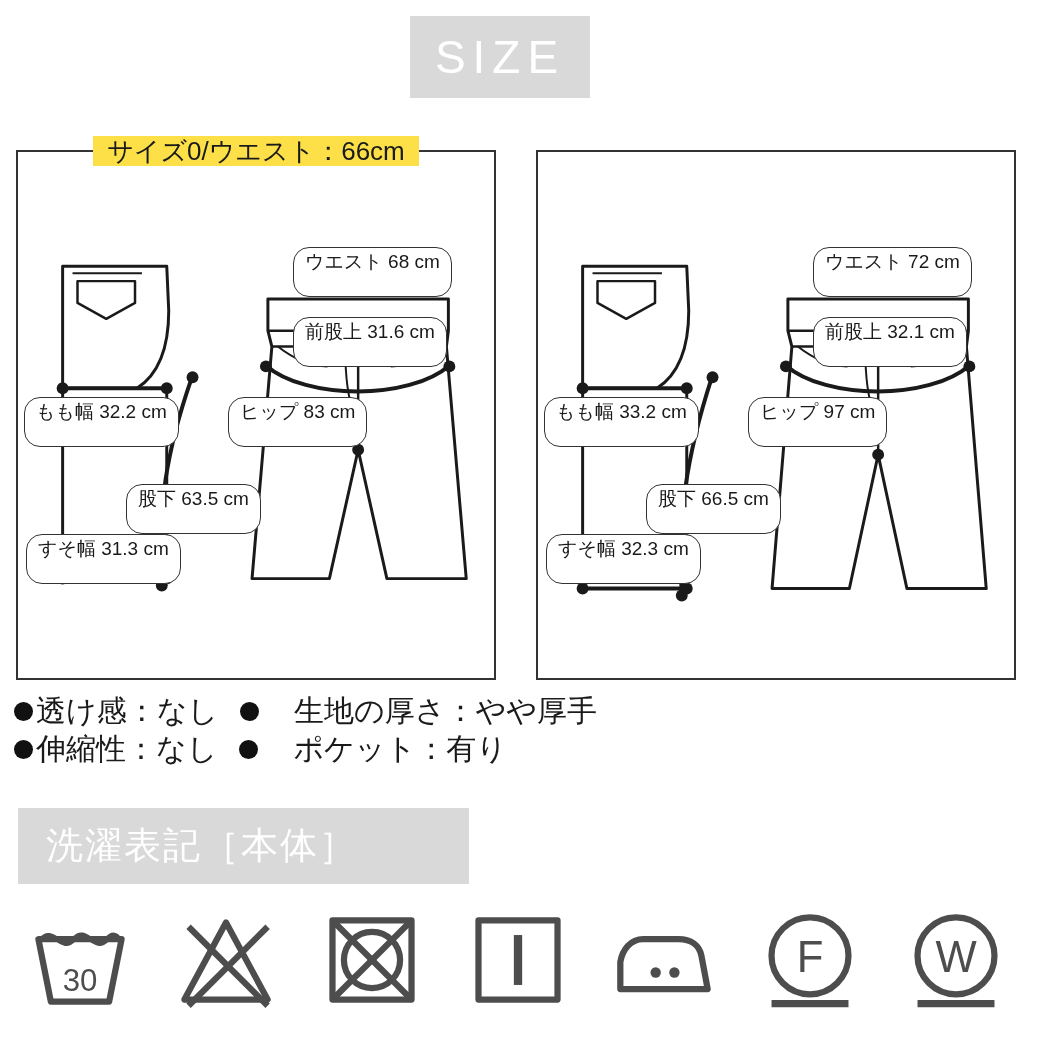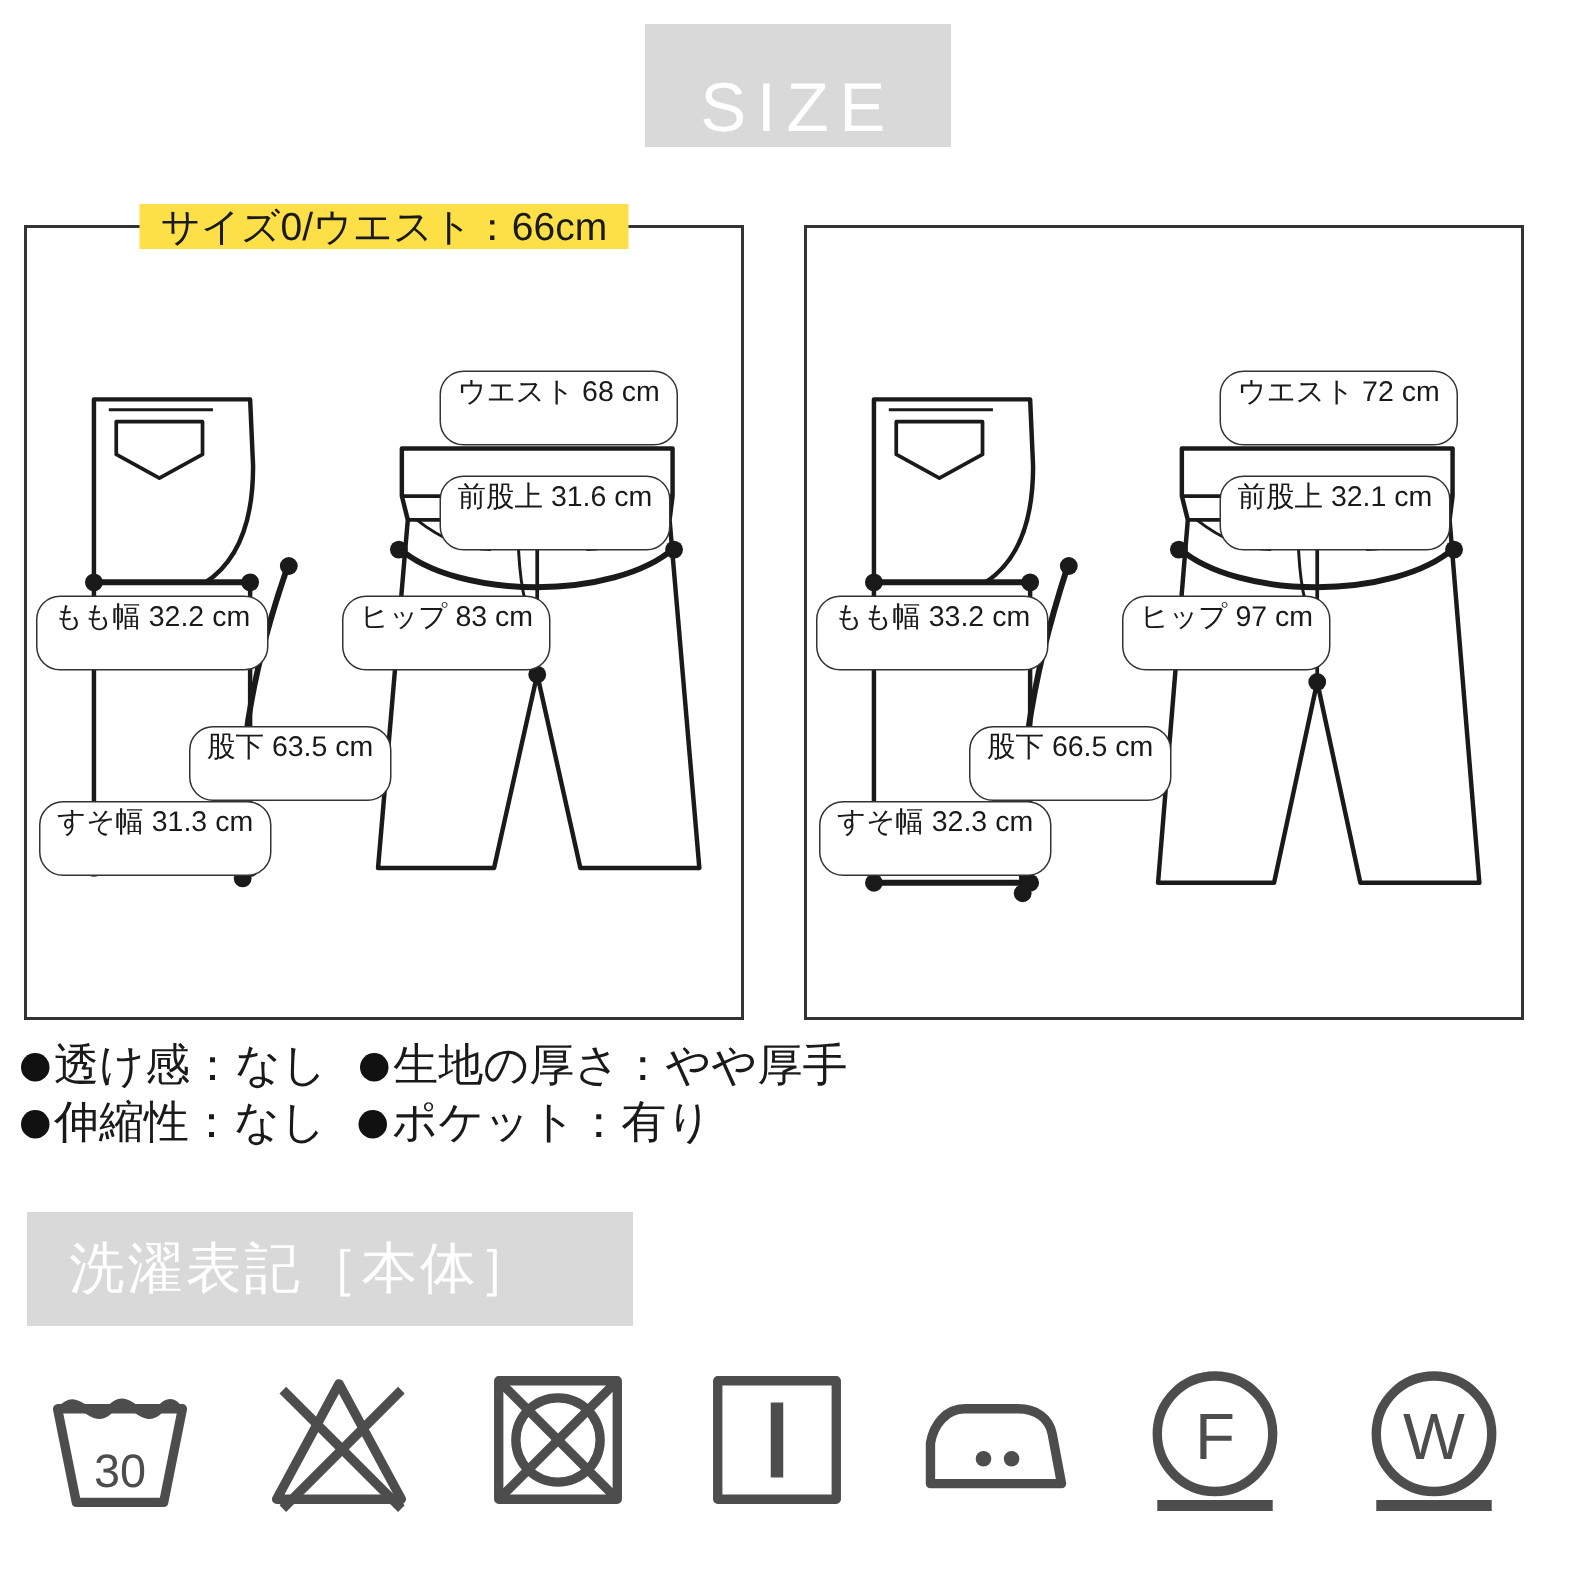--- a/index.html
+++ b/index.html
@@ -7,23 +7,23 @@
   body {
     width:1050px; height:1050px;
     background:#ffffff;
     font-family:"Liberation Sans", sans-serif;
     color:#1a1a1a;
     position:relative;
     overflow:hidden;
   }
   
   .size-banner{
-    position:absolute; left:410px; top:16px; width:204px; height:82px;
+    position:absolute; left:410px; top:16px; width:180px; height:82px;
     background:#d9d9d9;
-    display:flex; align-items:flex-end; justify-content:center;margin-left:20px;
+    display:flex; align-items:center; justify-content:center;
   }
   .size-banner span{
     color:#ffffff; font-size:46px; letter-spacing:7px; font-weight:400;
   }
   
   .panel{
     position:absolute; top:150px; width:480px; height:530px;
     border:2px solid #333;
   }
   .panel.left{ left:16px; }
@@ -48,28 +48,28 @@
     line-height:1.1;
     z-index:5;
   }
   
   .facts{
     position:absolute; left:14px; top:692px; width:1020px;
     font-size:30px; line-height:1.28;
   }
   .facts .row{ display:flex; }
   .facts .item{ display:flex; align-items:center; }
-  .facts .item + .item{ margin-left:22px; }
+  .facts .item + .item{ margin-left:22px;gap:32px; }
   .dot{
     display:inline-block; width:19px; height:19px; border-radius:50%;
     background:#111; margin-right:3px; flex:none;
   }
   
   .wash-banner{
-    position:absolute; left:18px; top:808px; width:404px; height:76px;
+    position:absolute; left:18px; top:808px; width:451px; height:76px;
     background:#d9d9d9; display:flex; align-items:center;
   }
   .wash-banner span{
     color:#ffffff; font-size:37px; padding-left:28px; letter-spacing:2px;
   }
   
   .care{
     position:absolute; left:28px; top:900px; width:1000px; height:120px;
     display:flex; align-items:center; gap:42px;
   }

